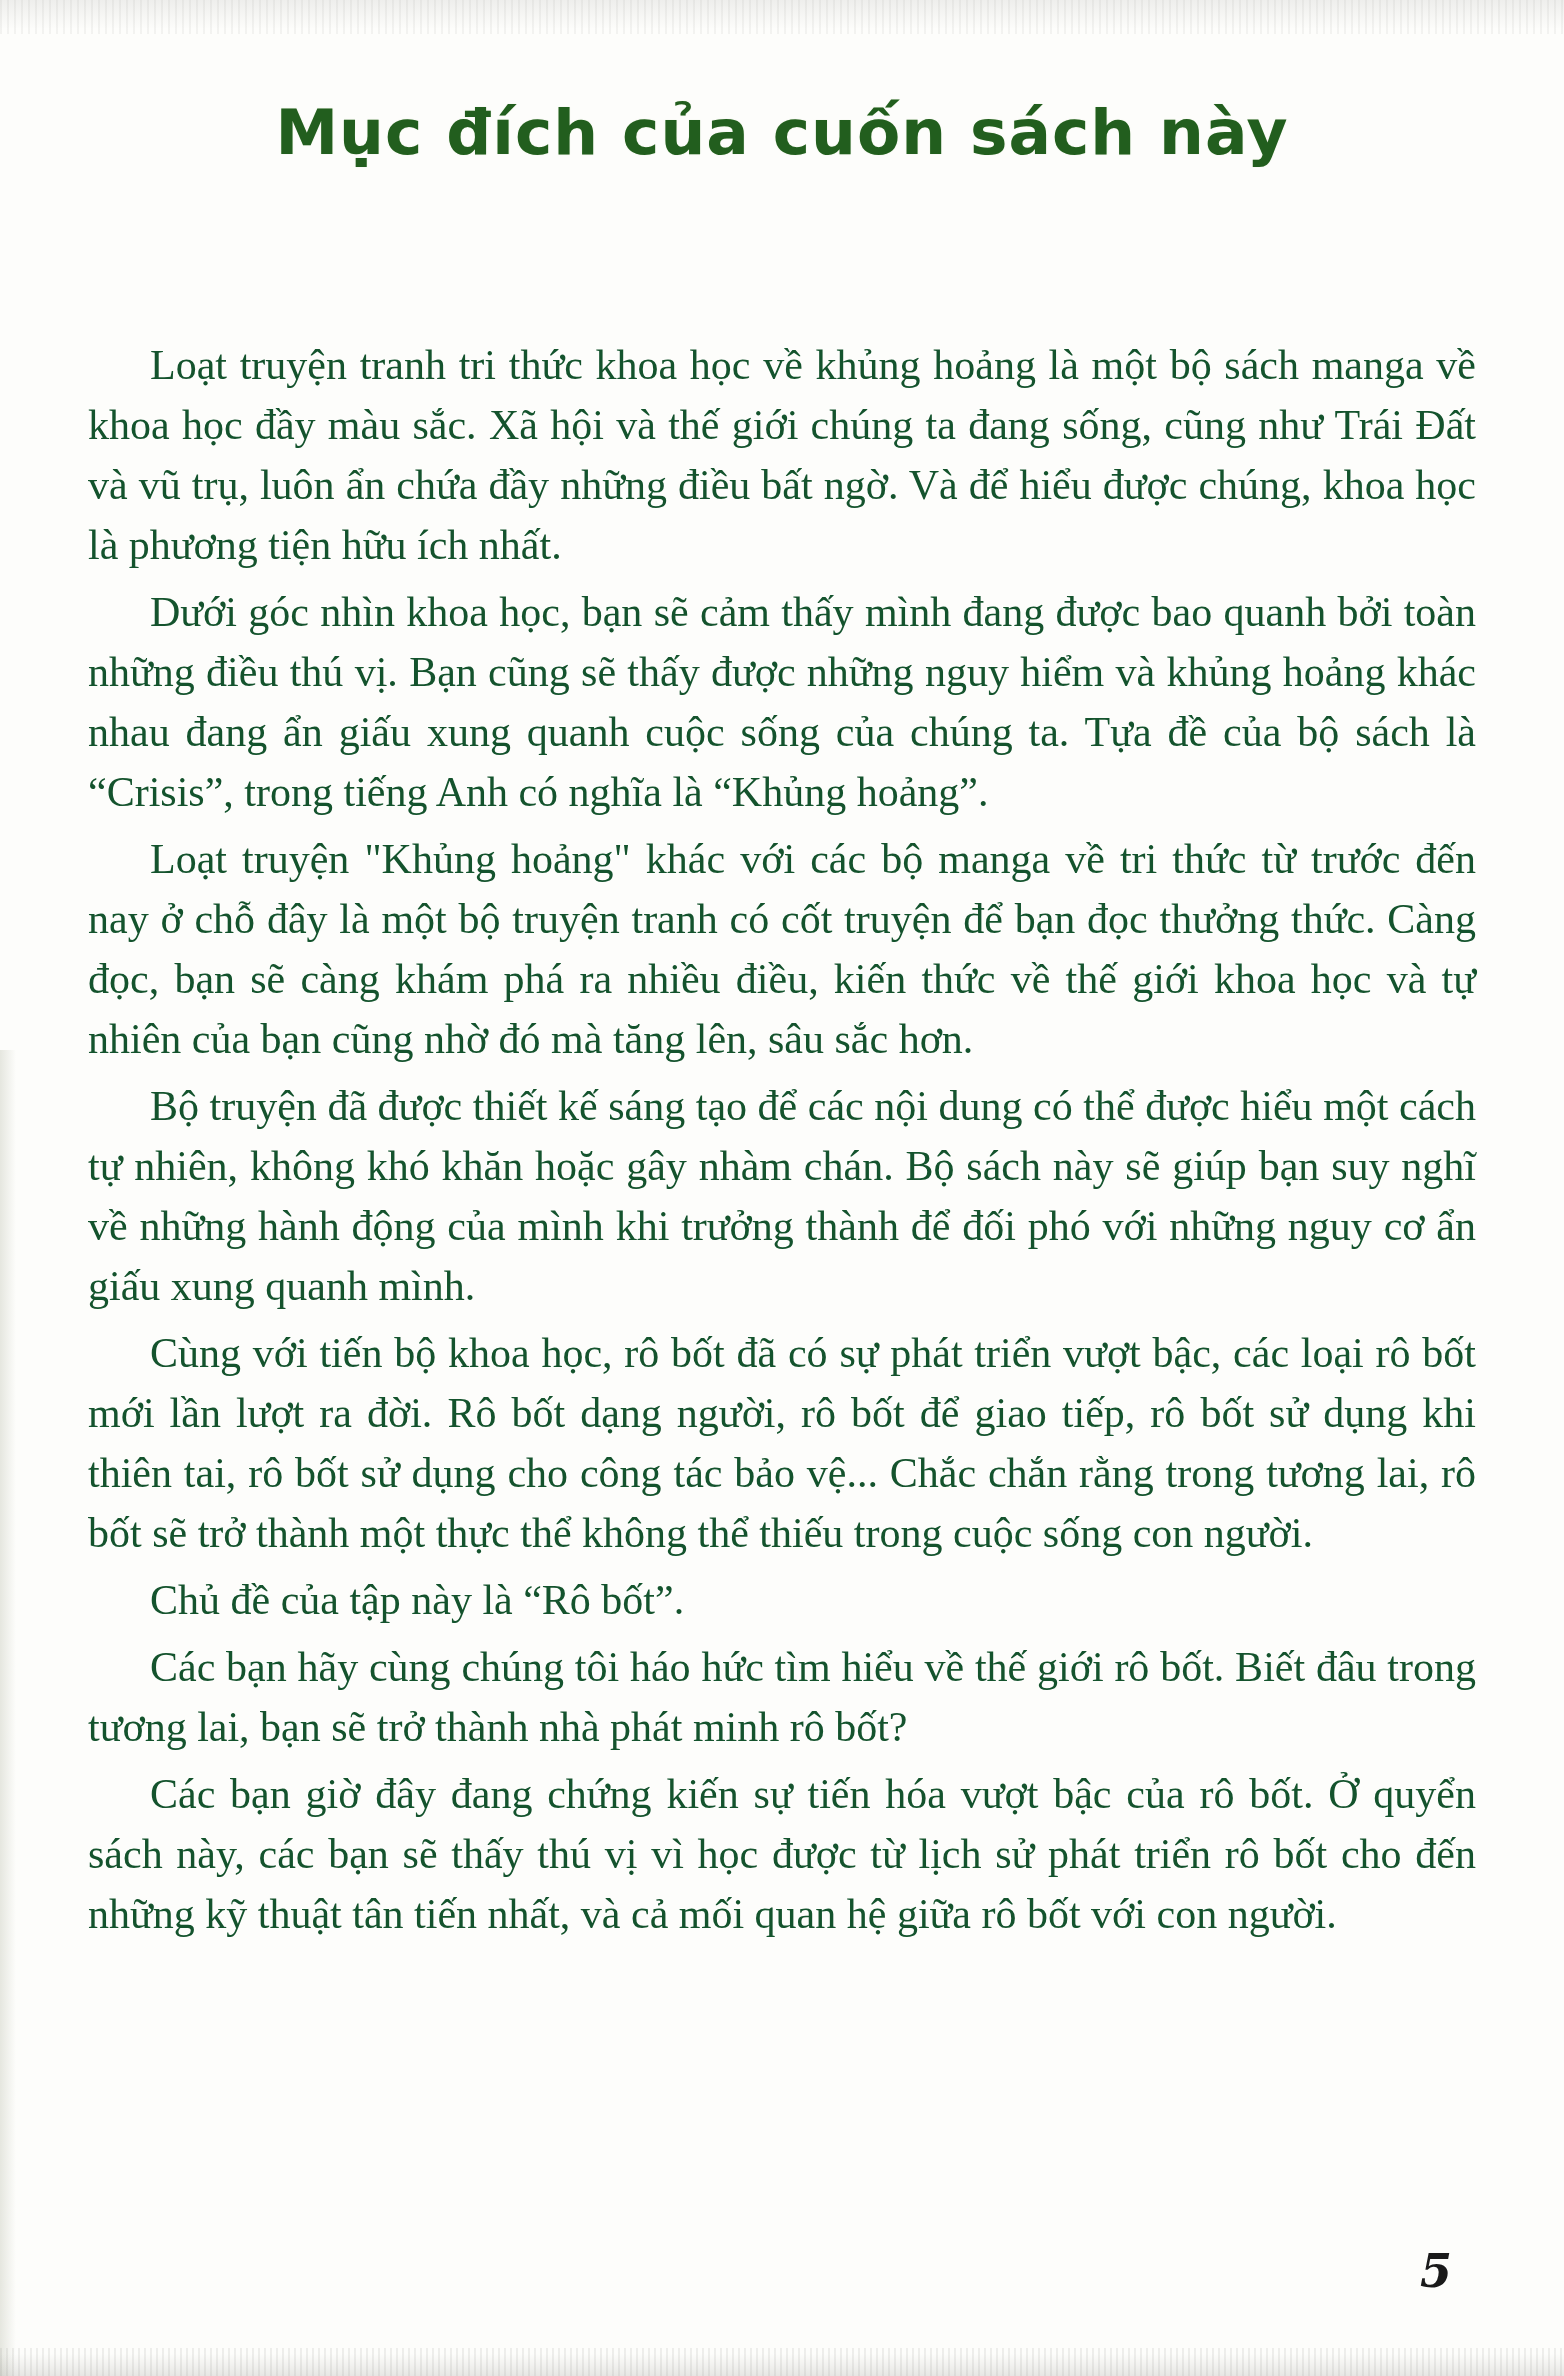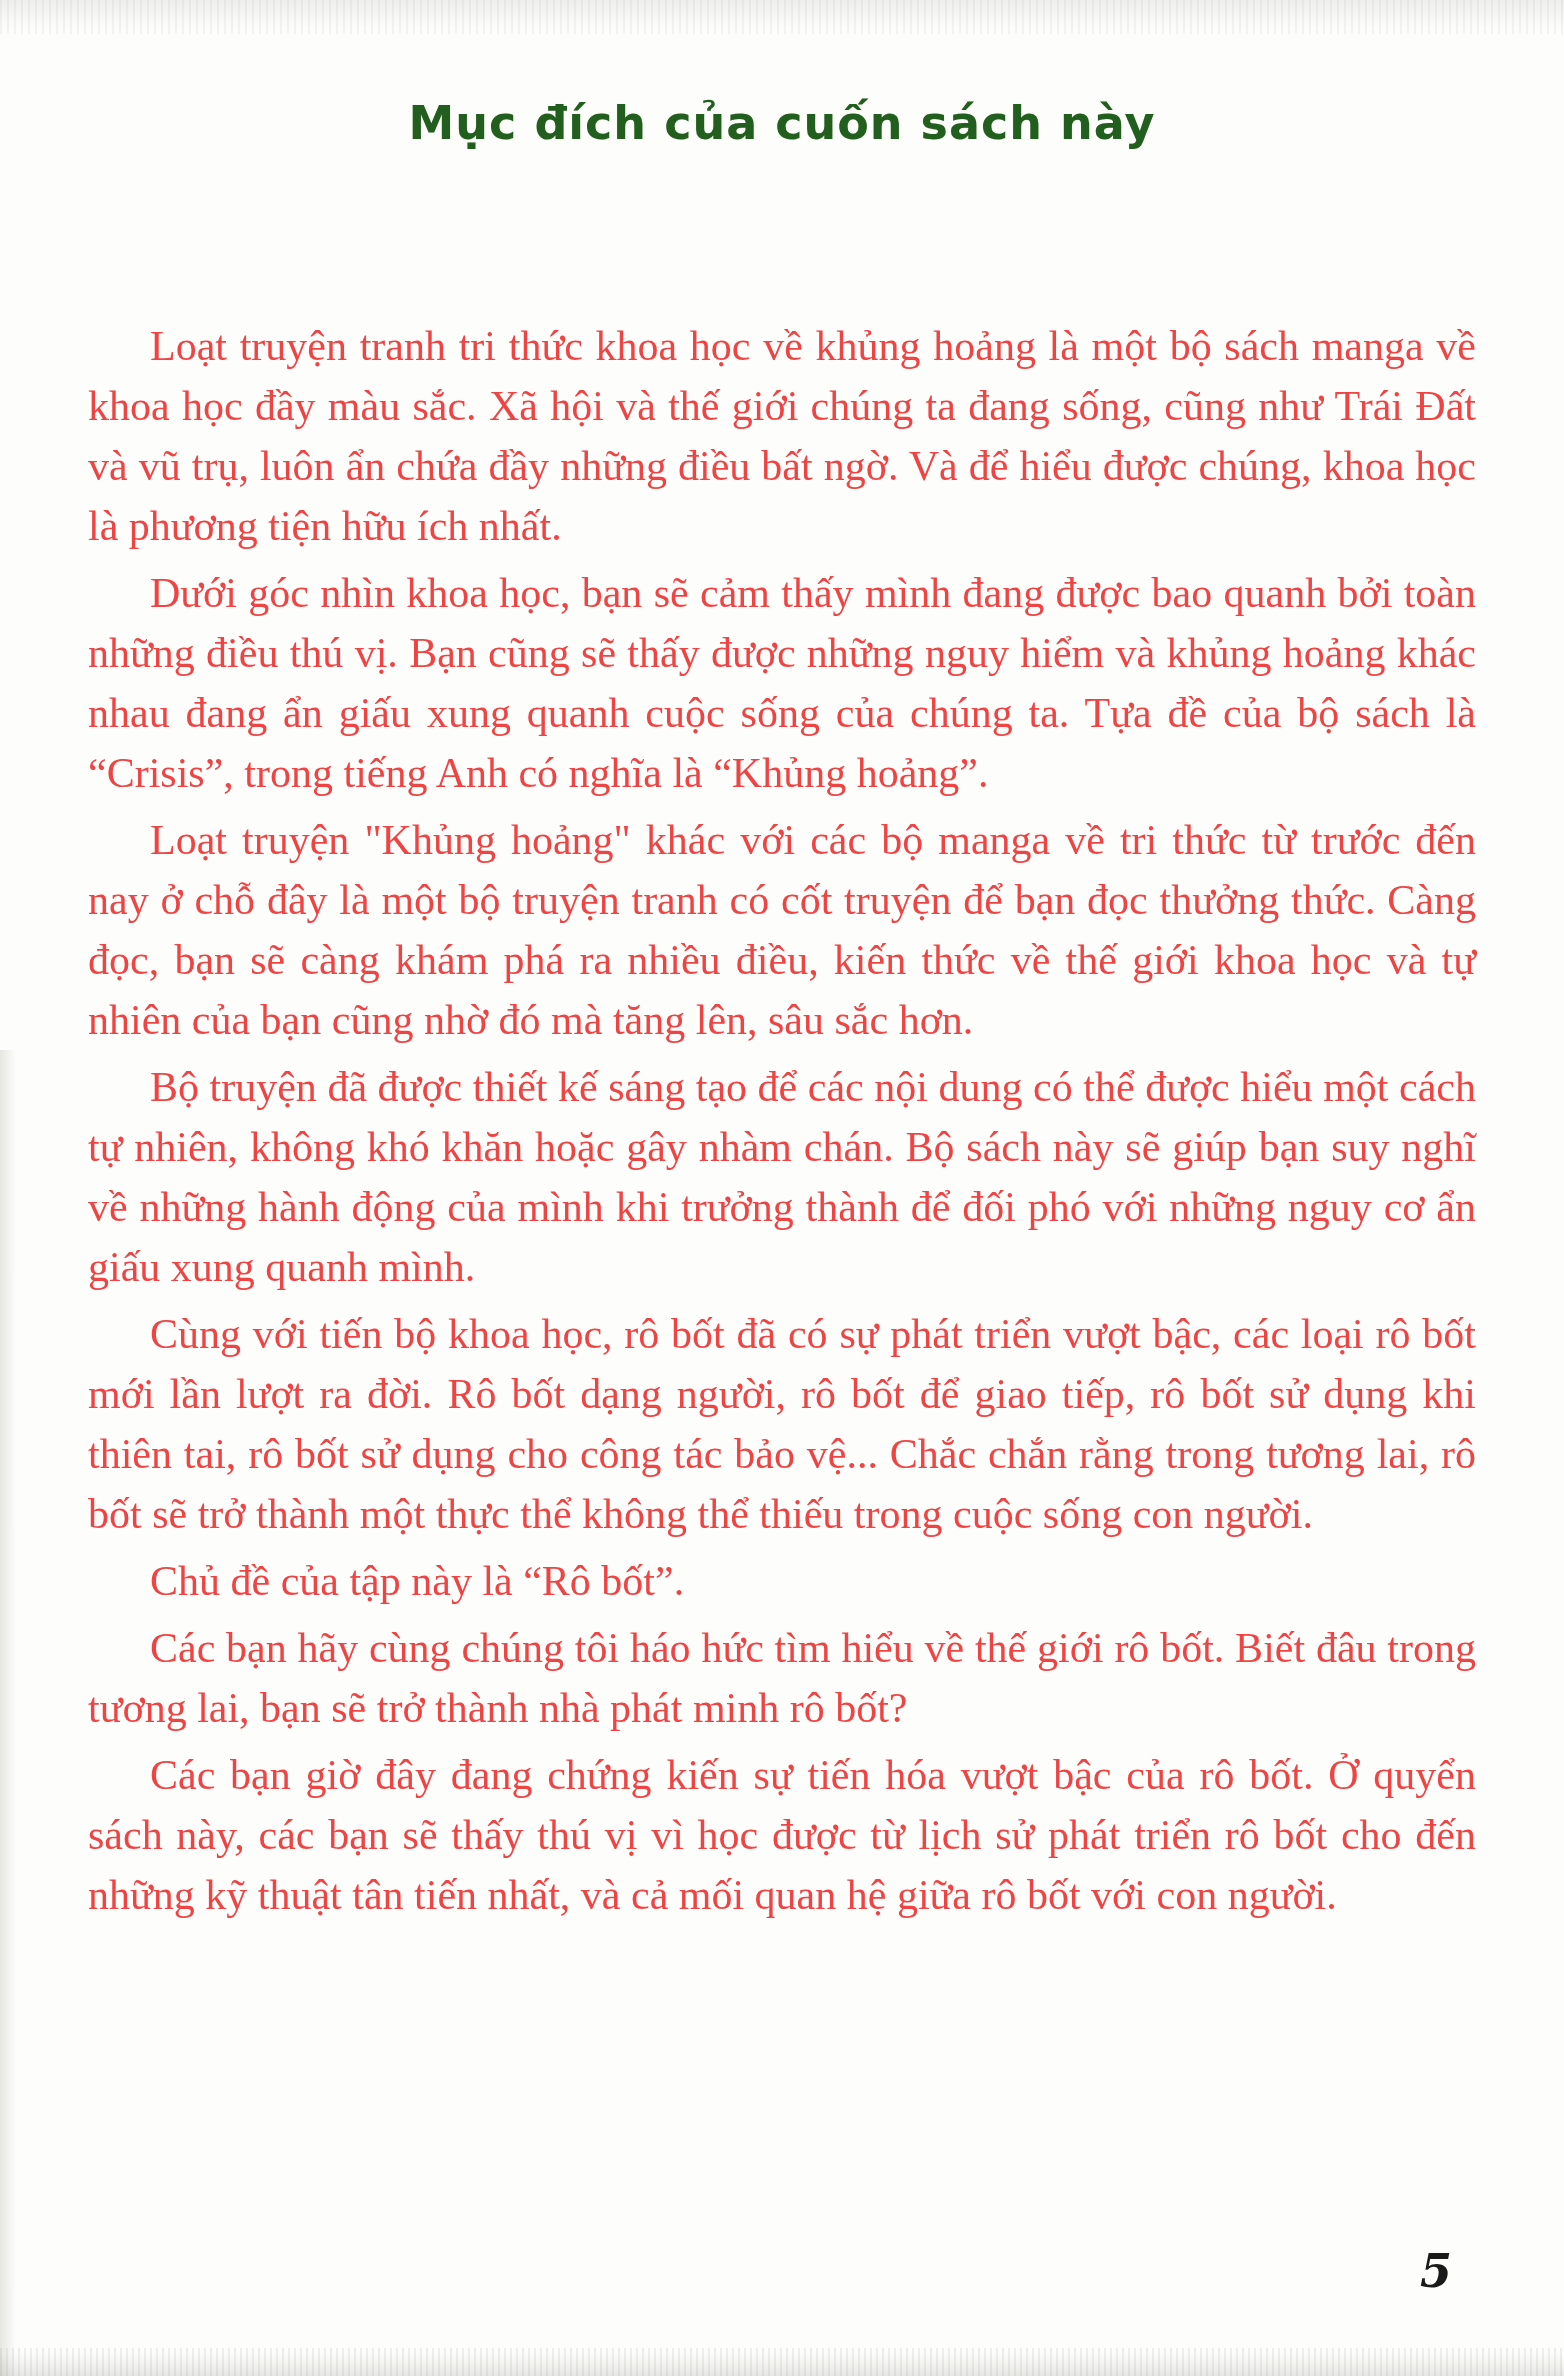--- a/index.html
+++ b/index.html
@@ -36,33 +36,33 @@
   .shadow-left {
     position: absolute; left: 0; top: 1050px; bottom: 0; width: 16px;
     background: linear-gradient(90deg, rgba(168,172,152,0.28), rgba(255,255,255,0));
     pointer-events: none;
   }
   .title {
     margin: 96px 0 0 0;
     text-align: center;
     font-family: "DejaVu Sans", sans-serif;
     font-weight: bold;
-    font-size: 46px;
+    font-size: 63px;
     letter-spacing: 1px;
     color: #225e1e;
     text-shadow: 0 0 1px rgba(130,180,90,0.35);
   }
   .content {
     margin: 166px 88px 0 88px;
   }
   .content p {
     margin: 0 0 7px 0;
     font-size: 42px;
     line-height: 60px;
-    color: #ef4444;
+    color: #14532d;
     text-align: justify;
     text-indent: 62px;
   }
   .page-number {
     position: absolute;
     right: 112px;
     bottom: 78px;
     font-family: "DejaVu Serif", serif;
     font-style: italic;
     font-weight: bold;

